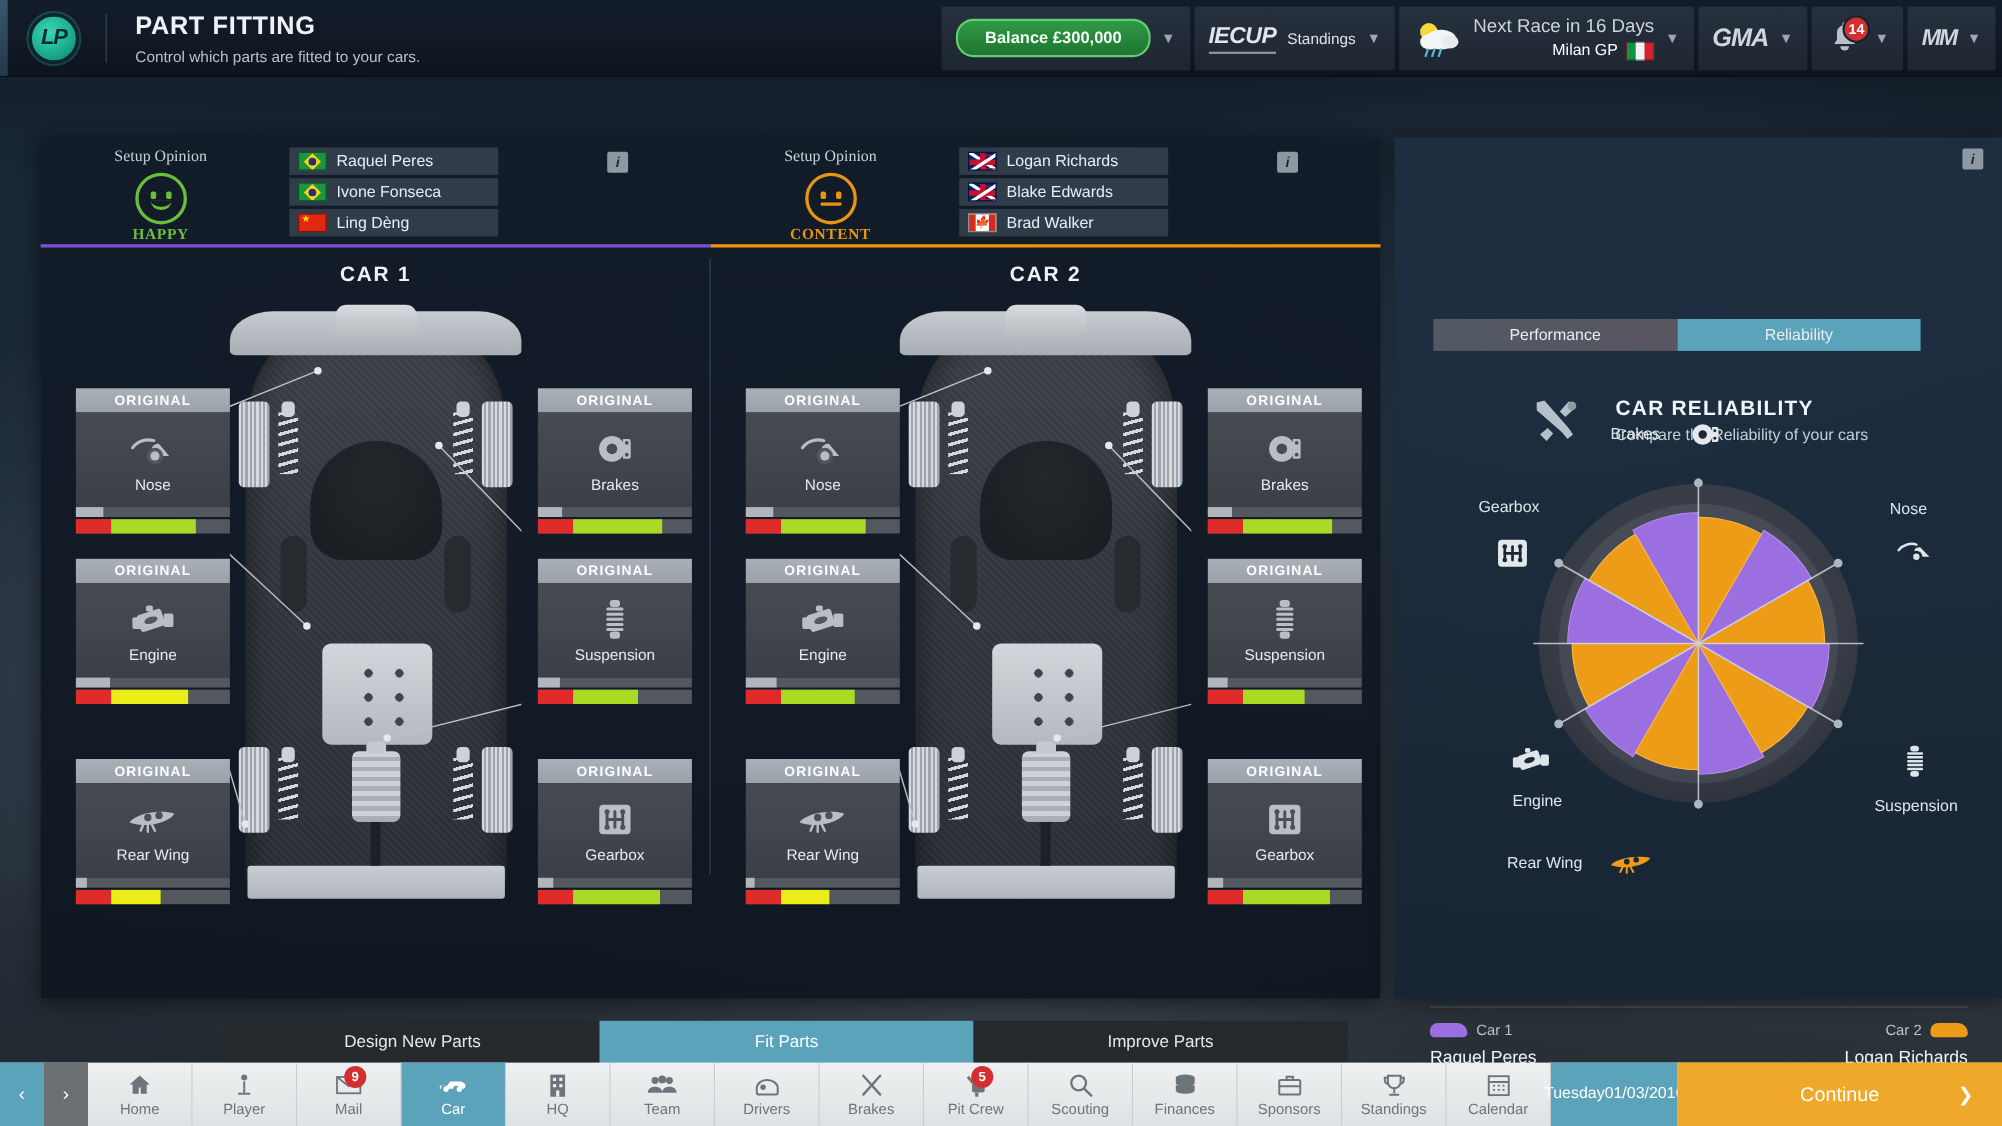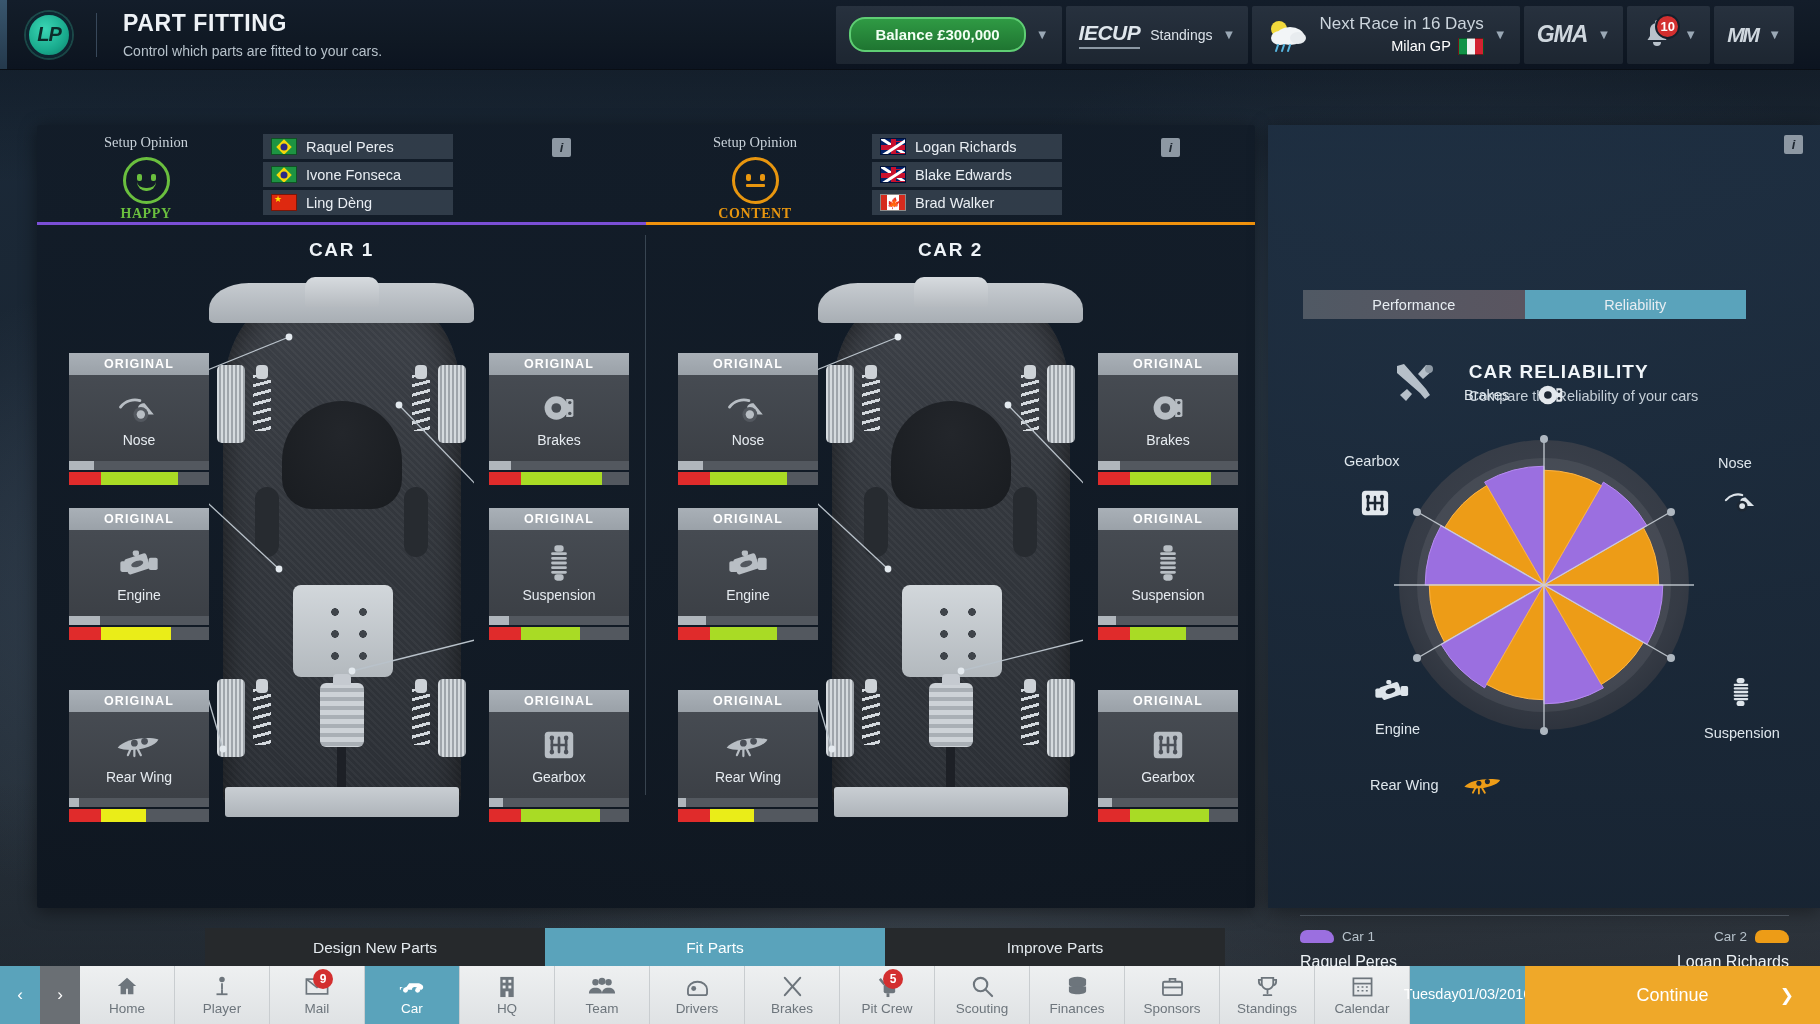--- a/index.html
+++ b/index.html
@@ -48,21 +48,21 @@
     letter-spacing:-1px;
     box-shadow: 0 0 0 2px rgba(58,214,180,.25);
   }
   .brand-text { margin-left: 13px; line-height: 1; }
   .brand-name { font-size: 27px; letter-spacing: 1.5px; color:#39d4b2; font-weight:400; }
   .brand-sub { font-size: 10.5px; letter-spacing: 4.1px; color:#b9c4cc; margin-top:5px; }
   .hdr-div { width:1px; height:44px; background:#38485a; margin: 0 26px 0 24px; }
   .page-title { font-size: 23px; font-weight: bold; letter-spacing: .6px; color:#eef2f6; }
   .page-sub { font-size: 14px; color:#b7c2cb; margin-top: 6px; }
 
-  .hdr-right { margin-left: auto; display:flex; align-items:stretch; height:58px; padding-right:26px; gap:4px; }
+  .hdr-right { margin-left: auto; display:flex; align-items:stretch; height:58px; padding-right:6px; gap:4px; }
   .hdr-cell {
     background: linear-gradient(180deg,#27313e,#1d2631);
     display:flex; align-items:center; padding: 0 13px; gap: 10px;
     border-radius: 2px;
   }
   .balance-pill {
     background: linear-gradient(180deg,#2f9a44,#1f7531);
     border: 2px solid #5fce74;
     border-radius: 16px;
     padding: 7px 24px;
@@ -381,21 +381,21 @@
       <span class="gma-logo">GMA</span>
       <span class="chev">▼</span>
     </div>
     <div class="hdr-cell">
       <span class="bell-wrap">
         <svg viewBox="0 0 34 34" width="34" height="34">
           <path d="M17 5c-4.2 0-7 2.9-7 7v6l-2.5 4h19L24 18v-6c0-4.1-2.8-7-7-7z" fill="#b9c2cb"></path>
           <rect x="15" y="2" width="4" height="4" rx="2" fill="#b9c2cb"></rect>
           <path d="M13 24a4 4 0 0 0 8 0z" fill="#b9c2cb"></path>
         </svg>
-        <span class="bell-badge">10</span>
+        <span class="bell-badge">14</span>
       </span>
       <span class="chev">▼</span>
     </div>
     <div class="hdr-cell">
       <span class="mm-logo">MM</span>
       <span class="chev">▼</span>
     </div>
   </div>
 </div>
 

